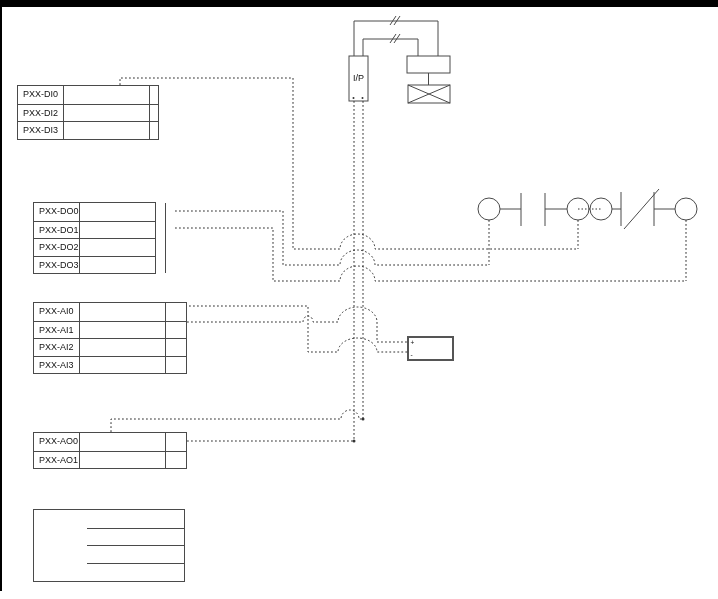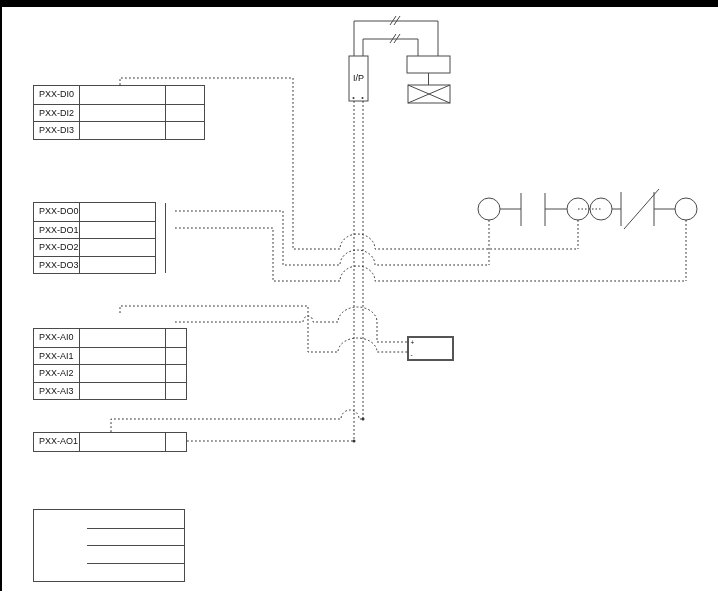--- a/index.html
+++ b/index.html
@@ -96,47 +96,48 @@
 
       <path class="d" d="M354 101 V441"></path>
       <path class="d" d="M363 101 V419"></path>
       <path class="d" d="M111 432 V419 H341 A9 9 0 0 1 359 419 H363"></path>
       <path class="d" d="M175 441 H354"></path>
       <circle class="jdot" cx="363" cy="419" r="1.5"></circle>
       <circle class="jdot" cx="354" cy="441" r="1.5"></circle>
     </g>
   </svg>
 
-  <div class="tblock" style="left:33px;top:85px;width:172px">
+  <div class="tblock" style="left:17px;top:85px;width:142px">
     <div class="trow"><span>PXX-DI0</span></div>
     <div class="trow"><span>PXX-DI2</span></div>
     <div class="trow"><span>PXX-DI3</span></div>
     <div class="vdiv" style="left:45px"></div>
     <div class="vdiv" style="left:131px"></div>
   </div>
 
   <div class="tblock" style="left:33px;top:202px;width:123px">
     <div class="trow"><span>PXX-DO0</span></div>
     <div class="trow"><span>PXX-DO1</span></div>
     <div class="trow"><span>PXX-DO2</span></div>
     <div class="trow"><span>PXX-DO3</span></div>
     <div class="vdiv" style="left:45px"></div>
     <div class="vdiv" style="left:131px"></div>
   </div>
 
-  <div class="tblock" style="left:33px;top:328px;width:154px">
+  <div class="tblock" style="left:33px;top:302px;width:154px">
     <div class="trow"><span>PXX-AI0</span></div>
     <div class="trow"><span>PXX-AI1</span></div>
     <div class="trow"><span>PXX-AI2</span></div>
     <div class="trow"><span>PXX-AI3</span></div>
     <div class="vdiv" style="left:45px"></div>
     <div class="vdiv" style="left:131px"></div>
   </div>
 
   <div class="tblock" style="left:33px;top:432px;width:154px">
+    <div class="trow"><span>PXX-AO0</span></div>
     <div class="trow"><span>PXX-AO1</span></div>
     <div class="vdiv" style="left:45px"></div>
     <div class="vdiv" style="left:131px"></div>
   </div>
 
   <div class="tblock" style="left:33px;top:509px;width:152px;height:73px">
     <div class="acom-rows">
       <div class="acom-row"></div>
       <div class="acom-row"></div>
       <div class="acom-row"></div>

